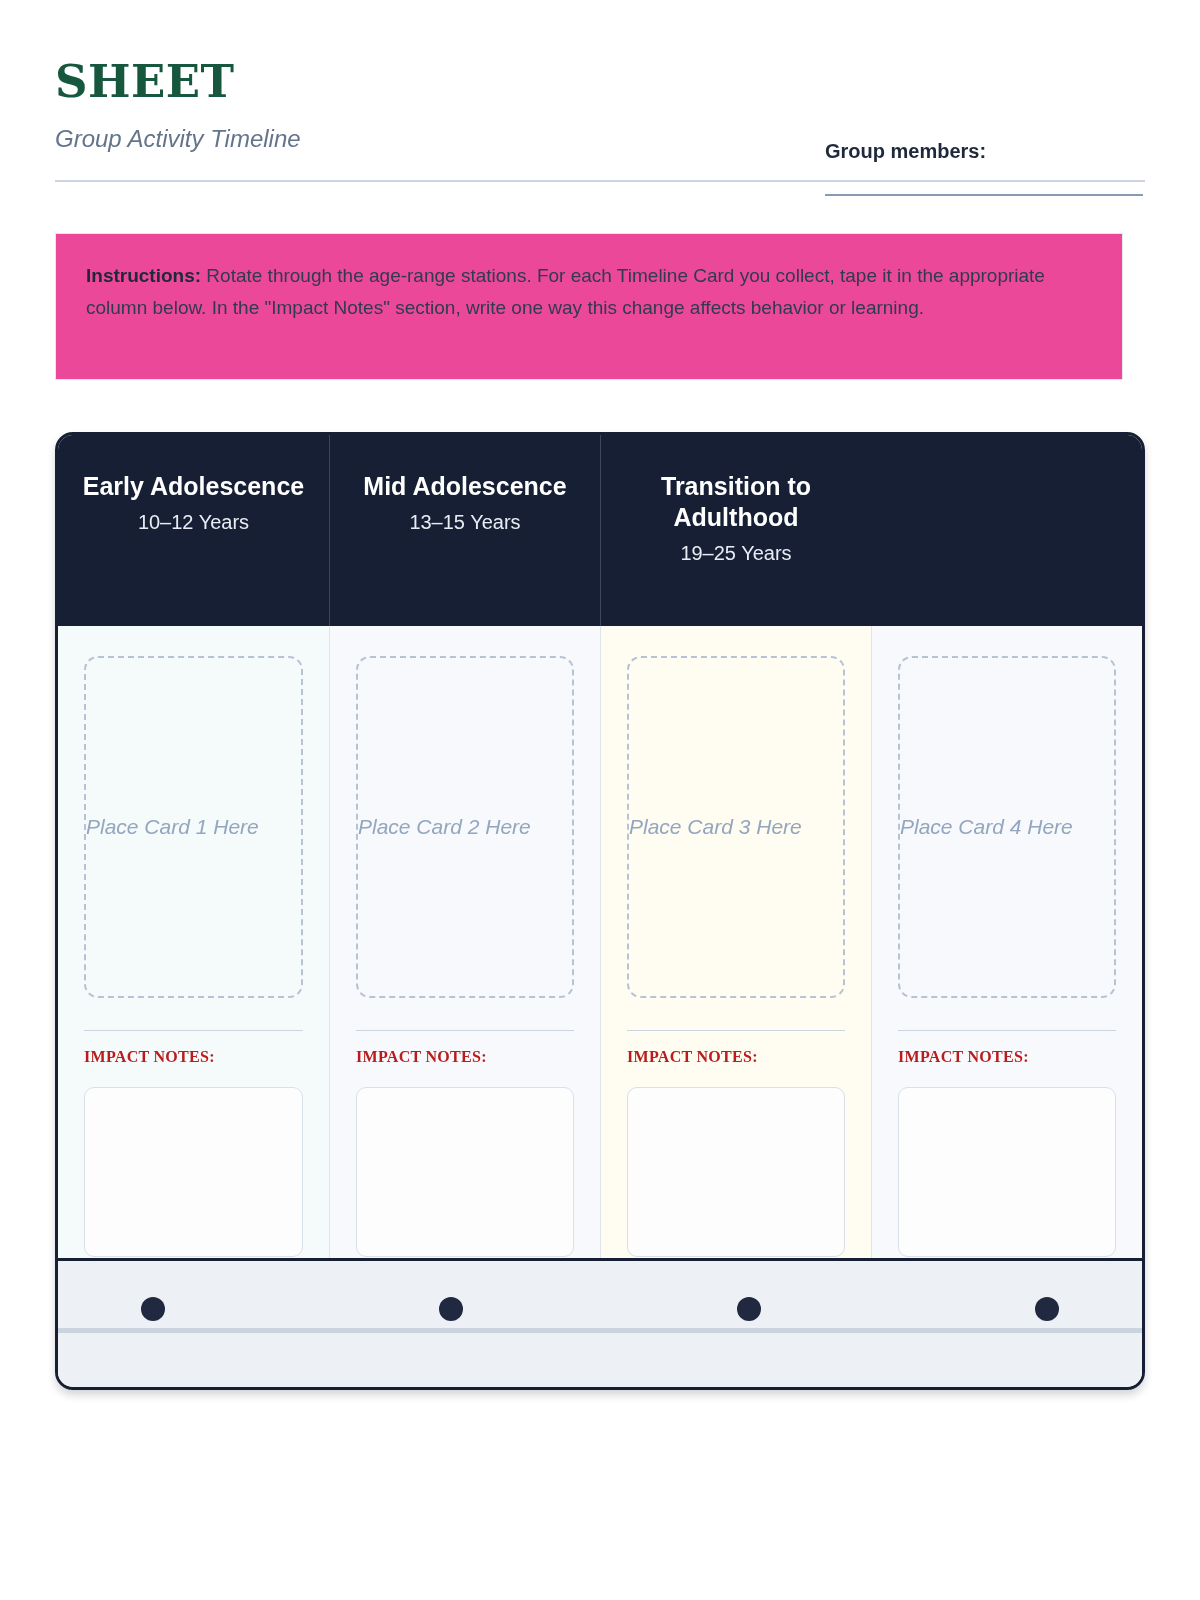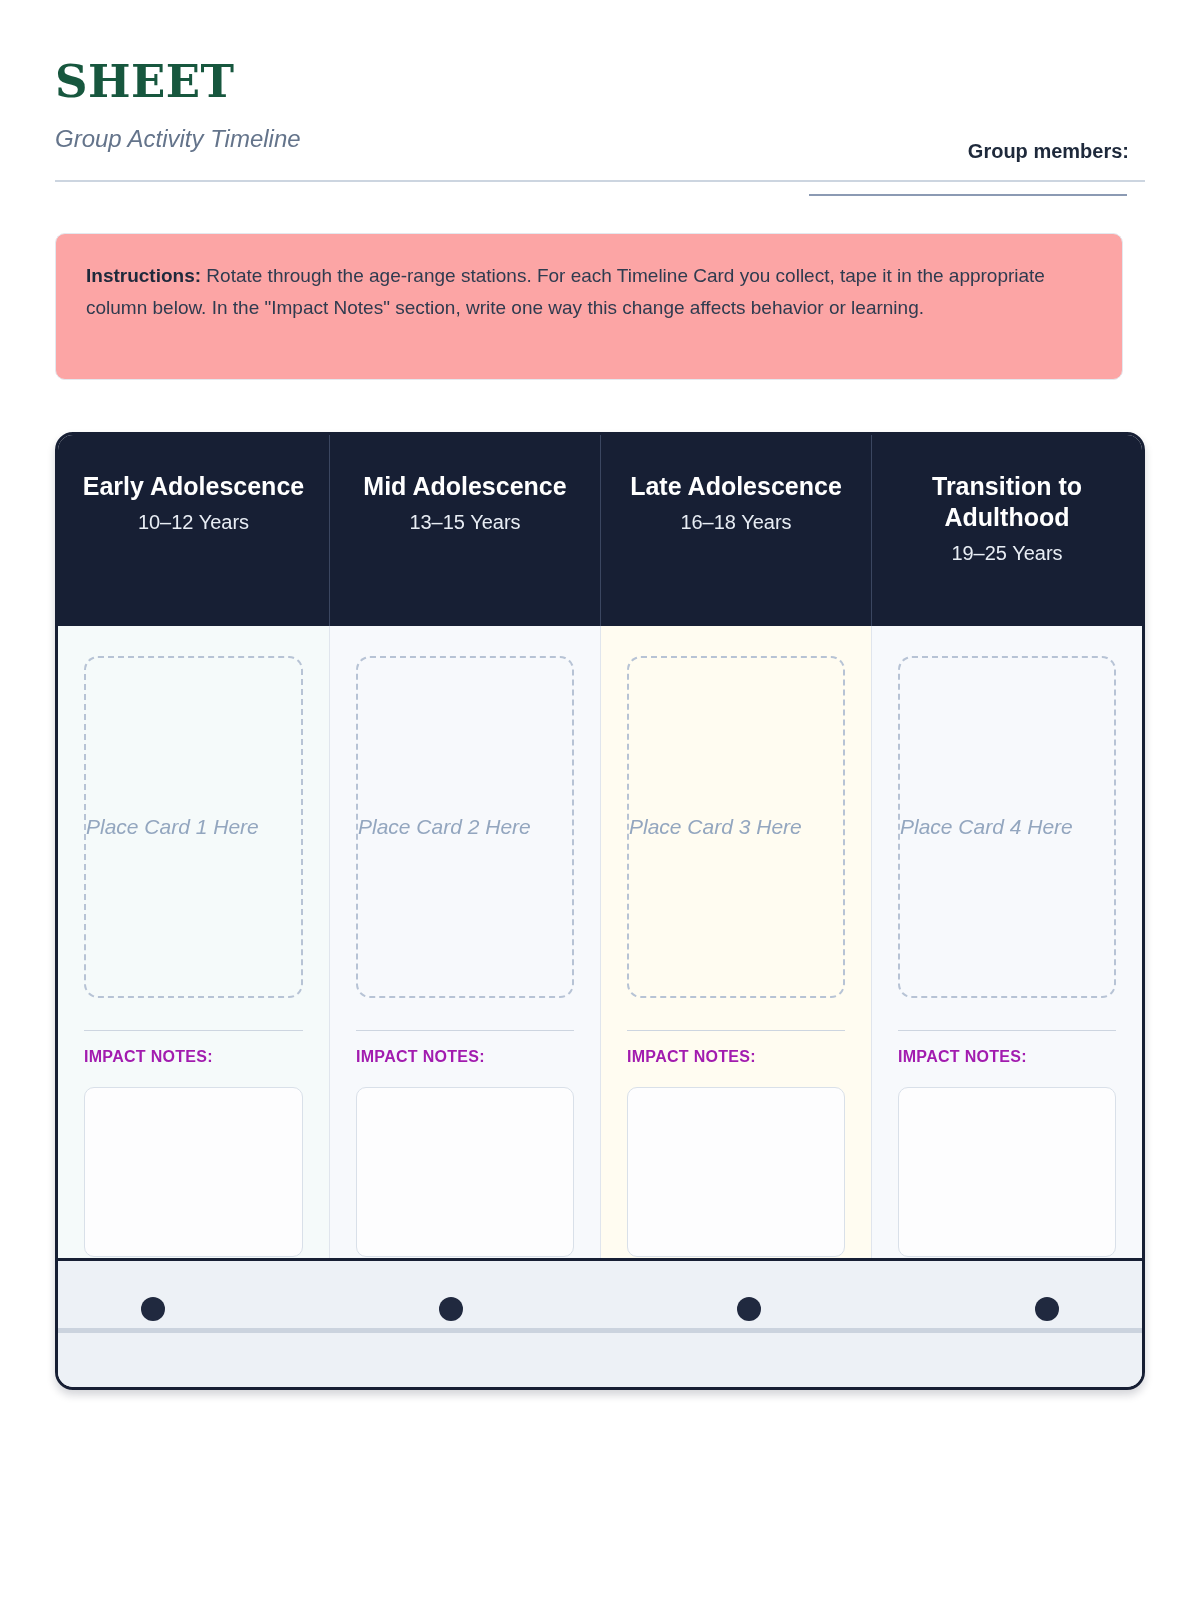--- a/index.html
+++ b/index.html
@@ -12,28 +12,28 @@
   html,body{margin:0;padding:0;background:#ffffff;width:1200px;height:1600px;overflow:hidden;}
   body{font-family:"Liberation Sans", sans-serif;color:#1e293b;}
   .page{width:1090px;padding:52px 55px 0;position:relative;}
 
   
   .hdr{position:relative;}
   .title{margin:0;font-family:"DejaVu Serif", serif;font-weight:700;font-size:45px;
          line-height:60px;letter-spacing:.5px;color:var(--title-green);width:800px;}
   .t-line{display:block;}
   .subtitle{margin-top:13px;font-size:24px;font-style:italic;color:var(--slate);}
-  .group-members{position:absolute;top:88px;right:16px;width:320px;text-align:right;}
+  .group-members{position:absolute;top:88px;right:0;width:320px;}
   .gm-label{font-size:20px;font-weight:700;color:var(--dark-text);}
   .gm-line{margin-top:31px;width:318px;border-bottom:2px solid #8b9ab3;height:0;}
   .top-sep{border:none;border-top:2px solid #ccd5e0;margin:27px 0 0;}
 
   
   .instructions{margin-top:51px;width:1068px;box-sizing:border-box;min-height:147px;
-    background:#fca5a5;border:1px solid #e4e8ee;border-radius:10px;padding:26px 30px;}
+    background:#ec4899;border:1px solid #e4e8ee;border-radius:0;padding:26px 30px;}
   .instructions p{margin:0;font-size:19px;line-height:32px;color:#2f3b4f;max-width:1010px;}
   .instructions strong{color:var(--dark-text);}
 
   
   .board{margin-top:52px;width:1090px;height:958px;box-sizing:border-box;
     border:3px solid var(--navy);border-radius:18px;overflow:hidden;
     display:flex;flex-direction:column;box-shadow:0 5px 8px rgba(15,23,42,.18);}
   .board-header{background:var(--navy);height:191px;display:grid;grid-template-columns:repeat(4,1fr);}
   .hcell{padding:36px 12px 0;text-align:center;border-left:1px solid #3b4660;box-sizing:border-box;}
   .hcell:first-child{border-left:none;}
@@ -41,21 +41,21 @@
   .h-age{margin-top:9px;color:#e8edf4;font-size:20px;}
 
   .board-body{flex:1;display:grid;grid-template-columns:repeat(4,1fr);}
   .bcol{padding:30px 26px 0;border-left:1px solid #e0e5ed;background:#f7f9fc;box-sizing:border-box;}
   .bcol:first-child{border-left:none;background:#f5fafa;}
   .bcol.cream{background:#fffcf1;}
   .card-slot{height:342px;border:2px dashed #b7c3d5;border-radius:14px;box-sizing:border-box;
     display:flex;align-items:center;}
   .slot-text{font-style:italic;font-size:21px;color:#93a6bf;white-space:nowrap;}
   .col-sep{border:none;border-top:1px solid #cdd5e0;margin:32px 0 0;}
-  .notes-label{margin-top:17px;font-size:16px;font-weight:700;color:#a21caf;letter-spacing:.3px;}
+  .notes-label{margin-top:17px;font-size:16px;font-weight:700;color:#b91c1c;letter-spacing:.3px;font-family:Liberation Serif, serif;}
   .notes-box{margin-top:21px;height:170px;background:#fdfdfe;border:1.5px solid #d9e0e9;border-radius:10px;box-sizing:border-box;}
 
   .board-footer{background:#edf1f6;border-top:3px solid var(--navy);flex:0 0 129px;box-sizing:border-box;}
   .dots{display:flex;justify-content:space-between;padding:0 83px;margin-top:36px;}
   .dot{width:24px;height:24px;border-radius:50%;background:var(--dot);}
   .f-line{margin-top:7px;height:5px;background:#cbd3de;}
   .f-label{margin-top:6px;text-align:center;font-size:16px;font-weight:700;
     letter-spacing:1.5px;color:var(--slate);}
 </style>
 </head>
@@ -83,24 +83,20 @@
   <section class="board">
 
     <div class="board-header">
       <div class="hcell">
         <div class="h-title">Early Adolescence</div>
         <div class="h-age">10–12 Years</div>
       </div>
       <div class="hcell">
         <div class="h-title">Mid Adolescence</div>
         <div class="h-age">13–15 Years</div>
-      </div>
-      <div class="hcell">
-        <div class="h-title">Late Adolescence</div>
-        <div class="h-age">16–18 Years</div>
       </div>
       <div class="hcell">
         <div class="h-title">Transition to Adulthood</div>
         <div class="h-age">19–25 Years</div>
       </div>
     </div>
 
     <div class="board-body">
       <div class="bcol">
         <div class="card-slot">

